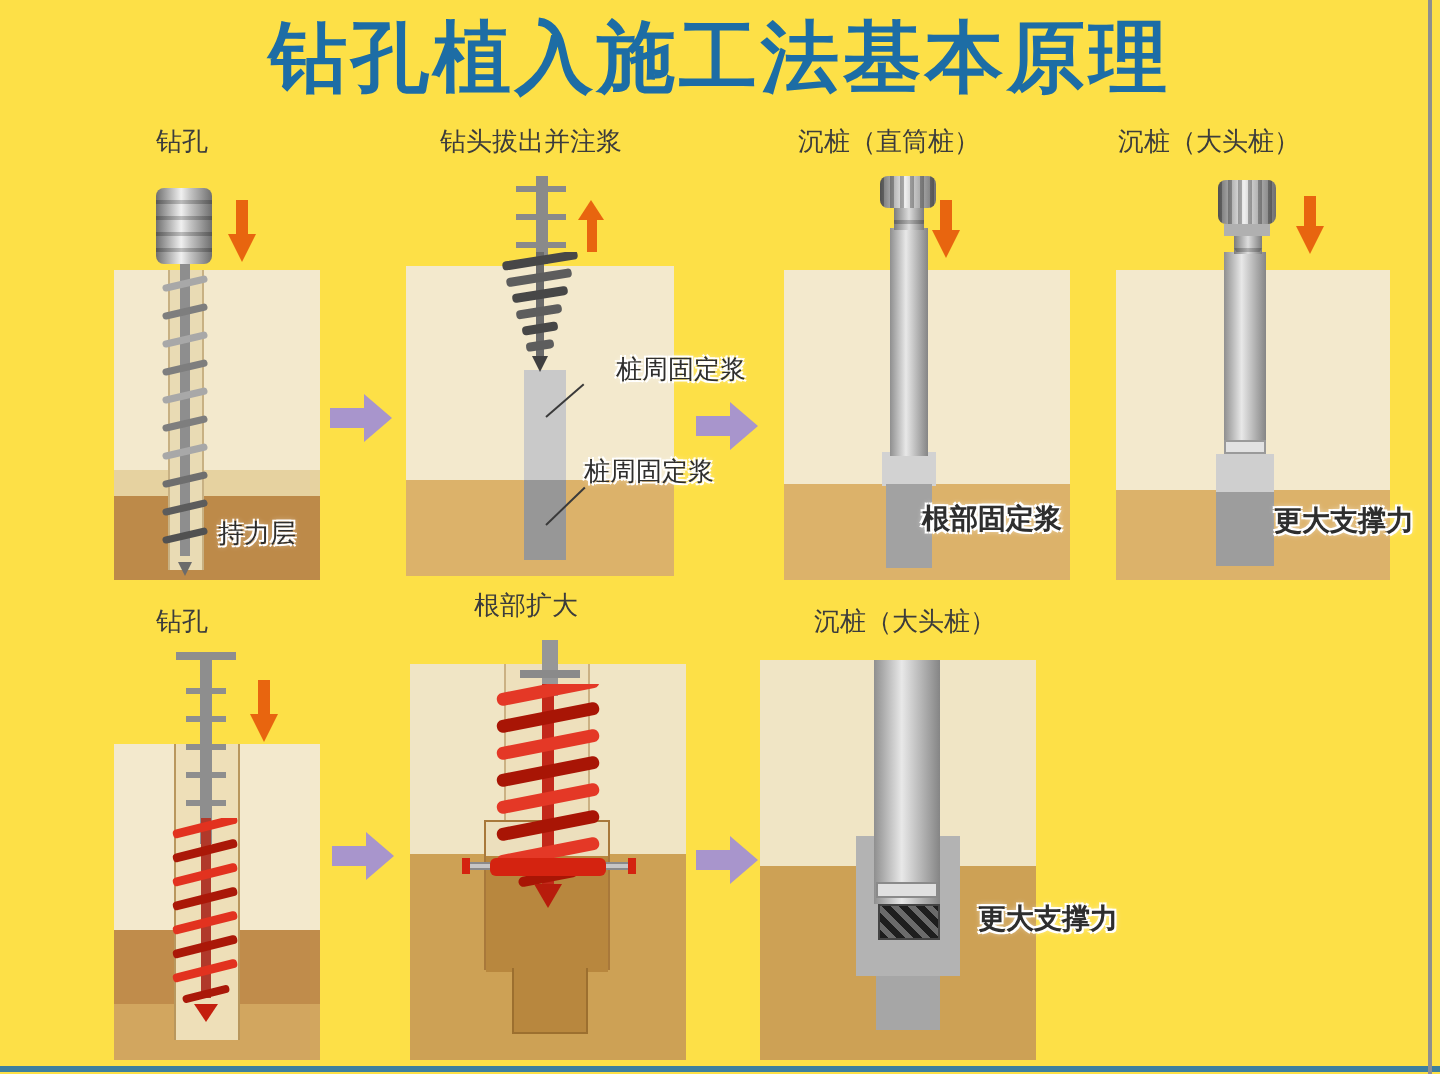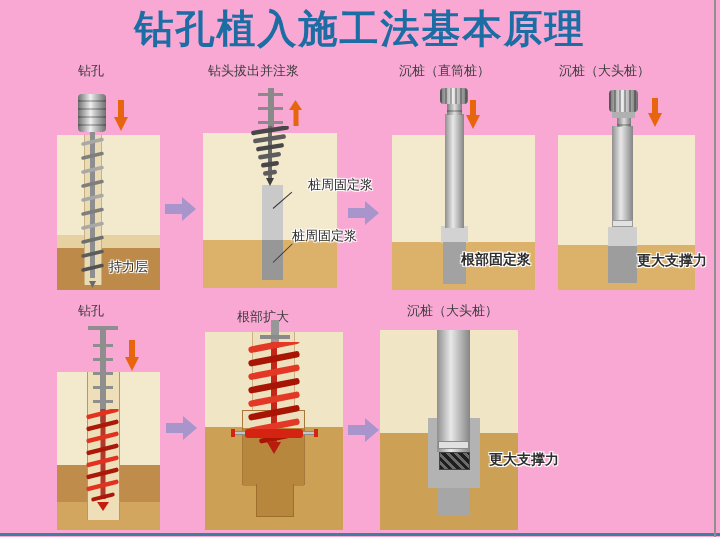--- a/index.html
+++ b/index.html
@@ -1,16 +1,16 @@
 <!DOCTYPE html>
 <html><head>
 <meta charset="utf-8">
 <style>
   html,body{margin:0;padding:0;background:#fff;}
-  .slide{position:relative;width:720px;height:537px;background:#f9a8d4;overflow:hidden;
+  .slide{position:relative;width:720px;height:537px;background:#fde047;overflow:hidden;
          font-family:"Liberation Sans","DejaVu Sans",sans-serif;}
   .abs{position:absolute;}
   .title{position:absolute;left:0;right:0;top:2px;margin:0;text-align:center;
          font-size:39px;font-weight:bold;letter-spacing:2px;color:#1d6da5;}
   .stage-label{position:absolute;font-size:13px;color:#3c3c3c;white-space:nowrap;}
   .anno{position:absolute;font-size:13px;color:#2e2e2e;white-space:nowrap;
         text-shadow:1px 1px 0 #fff,-1px -1px 0 #fff,1px -1px 0 #fff,-1px 1px 0 #fff,0 0 3px #fff;}
   .force{font-size:14px;font-weight:bold;}
   .soil{position:absolute;}
   .band{position:absolute;left:0;width:100%;}
@@ -24,21 +24,21 @@
   svg{display:block;}
 </style>
 </head>
 <body>
 
 <div class="slide">
 
   <h1 class="title">钻孔植入施工法基本原理</h1>
 
   <span class="stage-label" style="left:78px;top:62px">钻孔</span>
-  <span class="stage-label" style="left:208px;top:62px">钻头拔出并注浆</span>
+  <span class="stage-label" style="left:220px;top:62px">钻头拔出并注浆</span>
   <span class="stage-label" style="left:399px;top:62px">沉桩（直筒桩）</span>
   <span class="stage-label" style="left:559px;top:62px">沉桩（大头桩）</span>
 
   <div class="soil" style="left:57px;top:135px;width:103px;height:155px">
     <div class="band" style="top:0;height:100px;background:#f3e9cd"></div>
     <div class="band" style="top:100px;height:13px;background:#e6d2a0"></div>
     <div class="band" style="top:113px;height:42px;background:#bd8a49"></div>
   </div>
   <div class="bore" style="left:84px;top:135px;width:16px;height:150px"></div>
   <div class="abs" style="left:90px;top:128px;width:5px;height:150px;background:#8e8e8e"></div>
@@ -135,21 +135,21 @@
   <div class="abs" style="left:617px;top:118px;width:14px;height:9px;background:linear-gradient(90deg,#7c7c7c,#ddd 50%,#7c7c7c)">
     <div class="ribs-h"></div>
   </div>
   <svg class="abs" style="left:647px;top:98px" width="16" height="30" viewBox="0 0 16 30">
     <rect x="5" y="0" width="6" height="16" fill="#e8650f"></rect>
       <polygon points="1,15 15,15 8,29" fill="#e8650f"></polygon>
   </svg>
   <span class="anno force" style="left:637px;top:252px">更大支撑力</span>
 
   <span class="stage-label" style="left:78px;top:302px">钻孔</span>
-  <span class="stage-label" style="left:237px;top:308px">根部扩大</span>
+  <span class="stage-label" style="left:237px;top:294px">根部扩大</span>
   <span class="stage-label" style="left:407px;top:302px">沉桩（大头桩）</span>
 
   <div class="soil" style="left:57px;top:372px;width:103px;height:158px">
     <div class="band" style="top:0;height:93px;background:#f3e9cd"></div>
     <div class="band" style="top:93px;height:37px;background:#c08c4b"></div>
     <div class="band" style="top:130px;height:28px;background:#d2a65f"></div>
   </div>
   <div class="bore" style="left:87px;top:372px;width:31px;height:148px;background:#eedfb8;border-color:#b9975d"></div>
   <div class="abs" style="left:100px;top:328px;width:6px;height:94px;background:#8e8e8e"></div>
   <div class="abs" style="left:88px;top:326px;width:30px;height:4px;background:#8e8e8e"></div>

